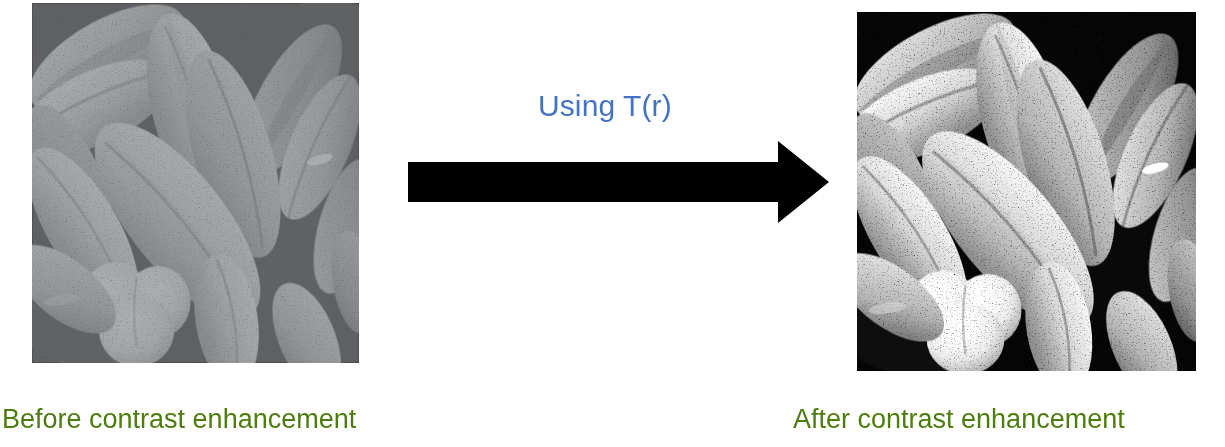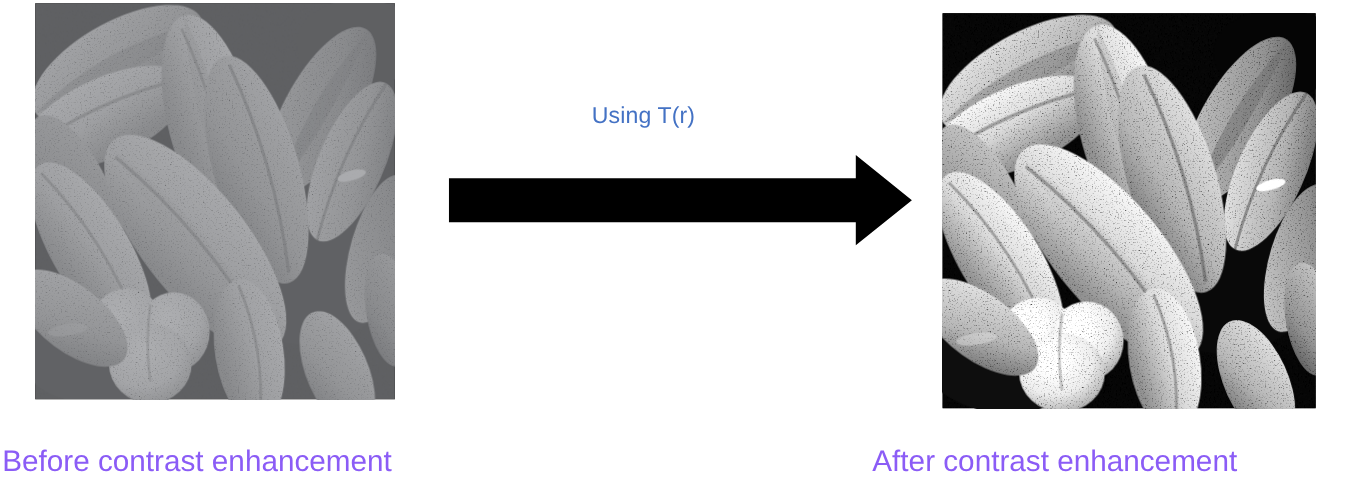--- a/index.html
+++ b/index.html
@@ -59,31 +59,31 @@
     display: block;
     width: 100%;
     height: 100%;
   }
 
   
   #arrow-label {
     position: absolute;
     left: 538px;
     top: 88px;
-    font-size: 21px;
+    font-size: 30px;
     line-height: 36px;
     color: #4472c4;
     white-space: nowrap;
     letter-spacing: 0.1px;
   }
   .caption {
     position: absolute;
     font-size: 27px;
     line-height: 34px;
-    color: #8b5cf6;
+    color: #4d7c0f;
     white-space: nowrap;
   }
   #caption-before {
     left: 2px;
     top: 402px;
   }
   #caption-after {
     left: 793px;
     top: 402px;
   }

